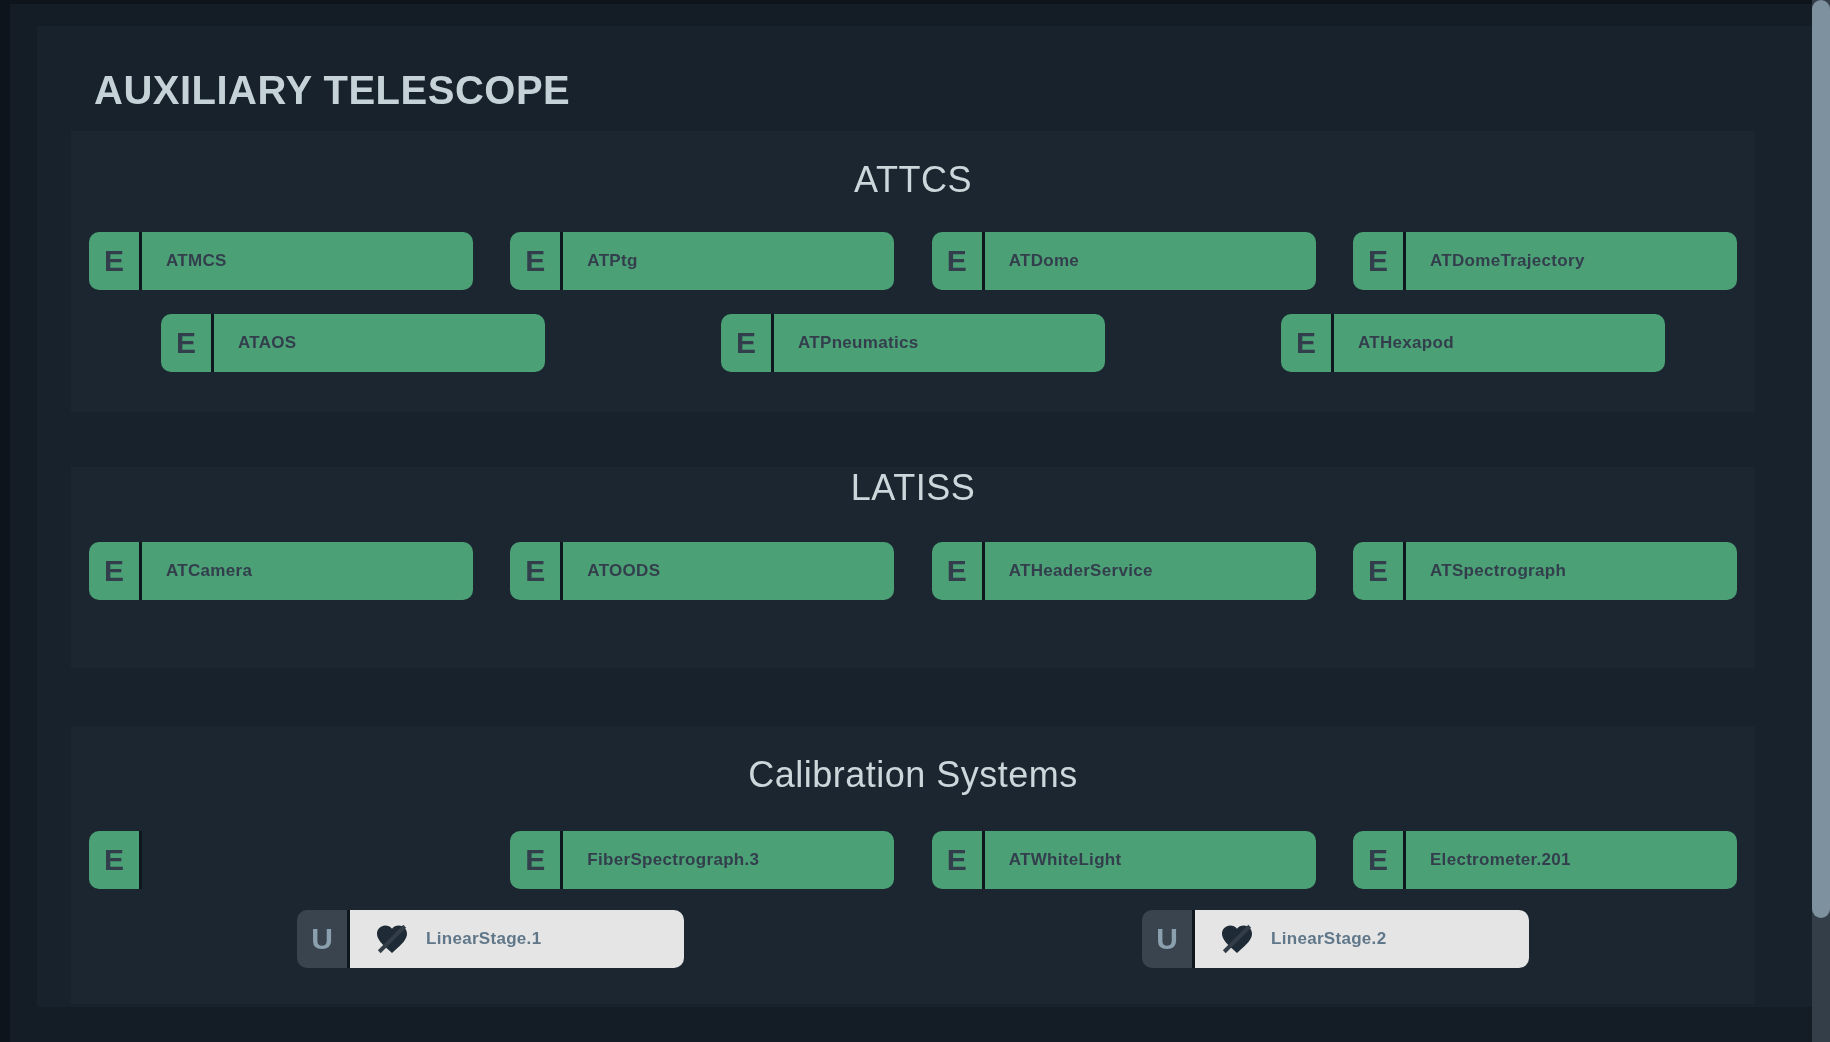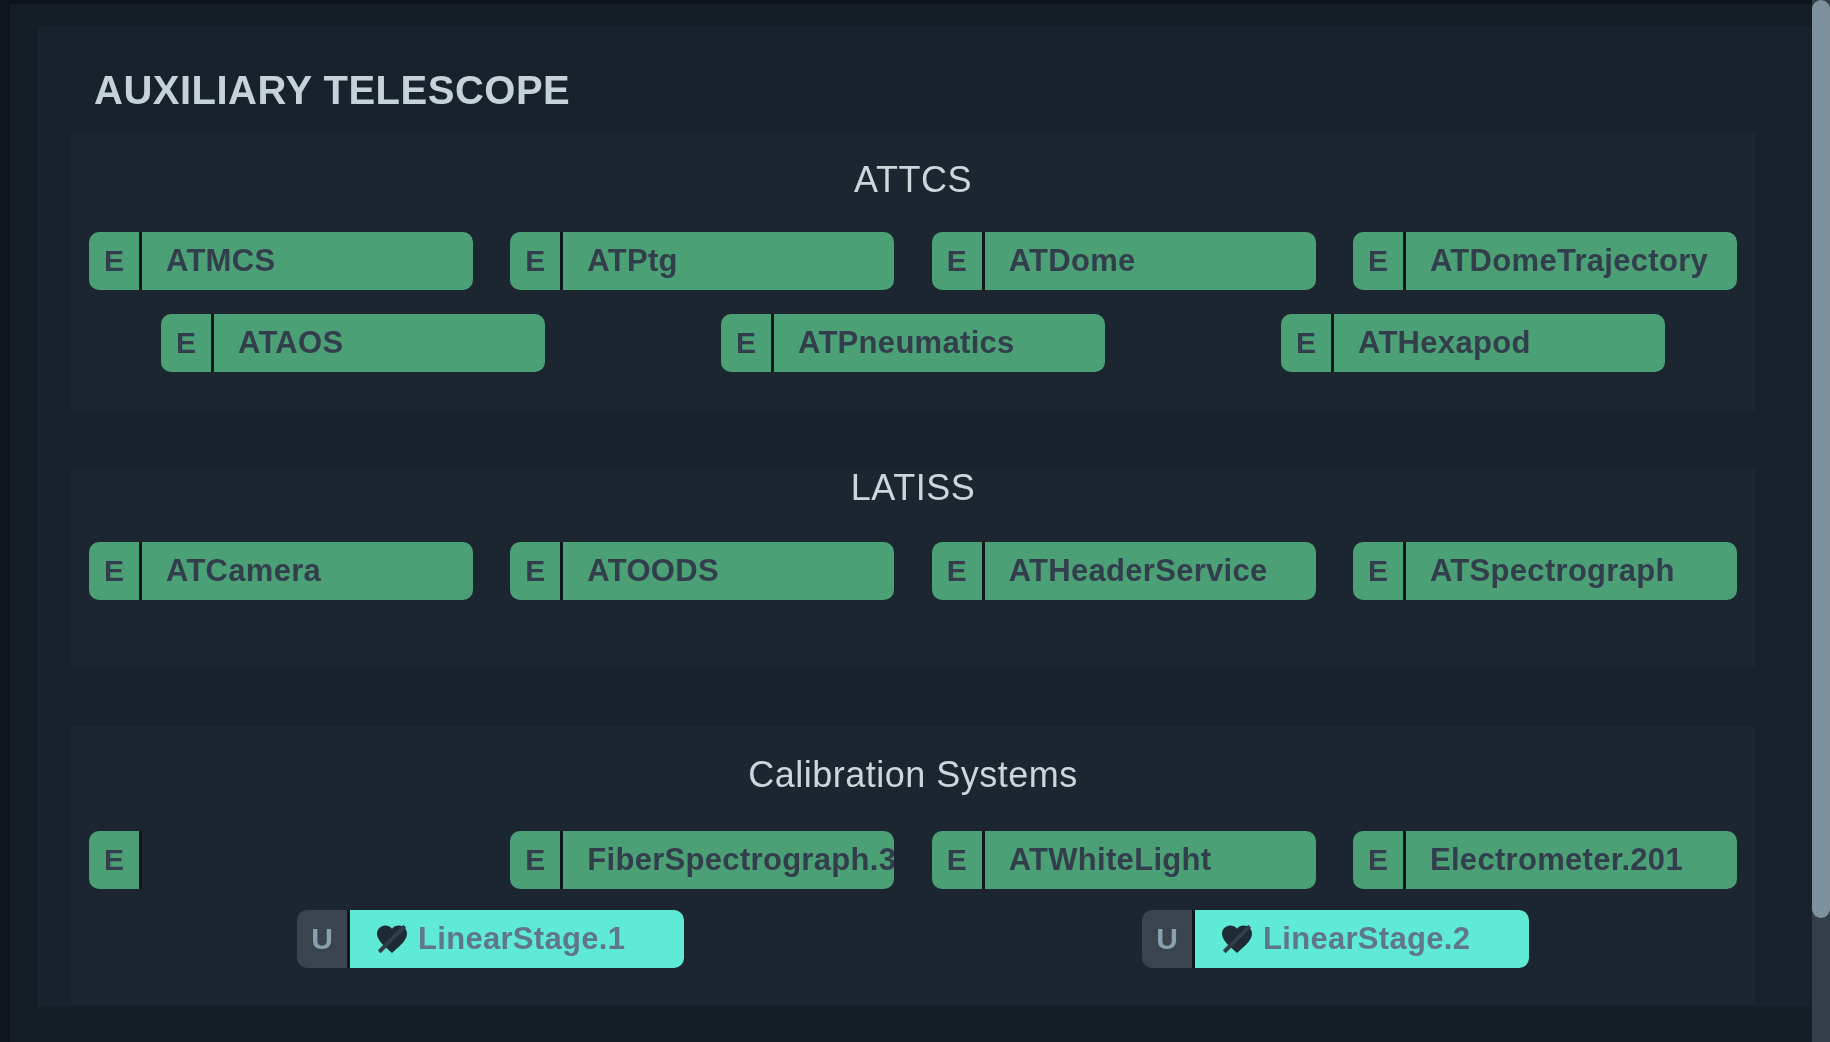--- a/index.html
+++ b/index.html
@@ -54,30 +54,30 @@
     border-radius: 10px; overflow: hidden; cursor: pointer; border: none;
     padding: 0; background: transparent; text-align: left;
   }
   .csc-badge {
     flex: 0 0 50px; display: flex; align-items: center; justify-content: center;
     font-size: 30px; font-weight: bold;
   }
   .csc-divider { flex: 0 0 3px; }
   .csc-label {
     flex: 1 1 auto; display: flex; align-items: center;
-    padding-left: 24px; font-size: 31px; font-weight: bold; letter-spacing: 0.3px;
+    padding-left: 24px; font-size: 17px; font-weight: bold; letter-spacing: 0.3px;
     white-space: nowrap;
   }
   
   .csc-ok .csc-badge, .csc-ok .csc-label { background: #4ca075; color: #333e4d; }
   .csc-ok .csc-divider { background: #0e161e; }
   
   .csc-unknown { width: 387px; }
   .csc-unknown .csc-badge { background: #3a444e; color: #8ba0ae; }
-  .csc-unknown .csc-label { background: #5eead4; color: #60778a; gap: 8px; }
+  .csc-unknown .csc-label { background: #e5e5e5; color: #60778a; gap: 16px; }
   .csc-unknown .csc-divider { background: #0e161e; }
   .heart-icon { width: 36px; height: 36px; flex: 0 0 36px; }
 
   .scrollbar {
     position: absolute; right: 0; top: 0; width: 18px; height: 1042px;
     background: #333e48;
   }
   .scrollbar-thumb {
     position: absolute; top: 0; left: 0; width: 18px; height: 918px;
     background: #7e919e; border-radius: 9px; cursor: pointer;

